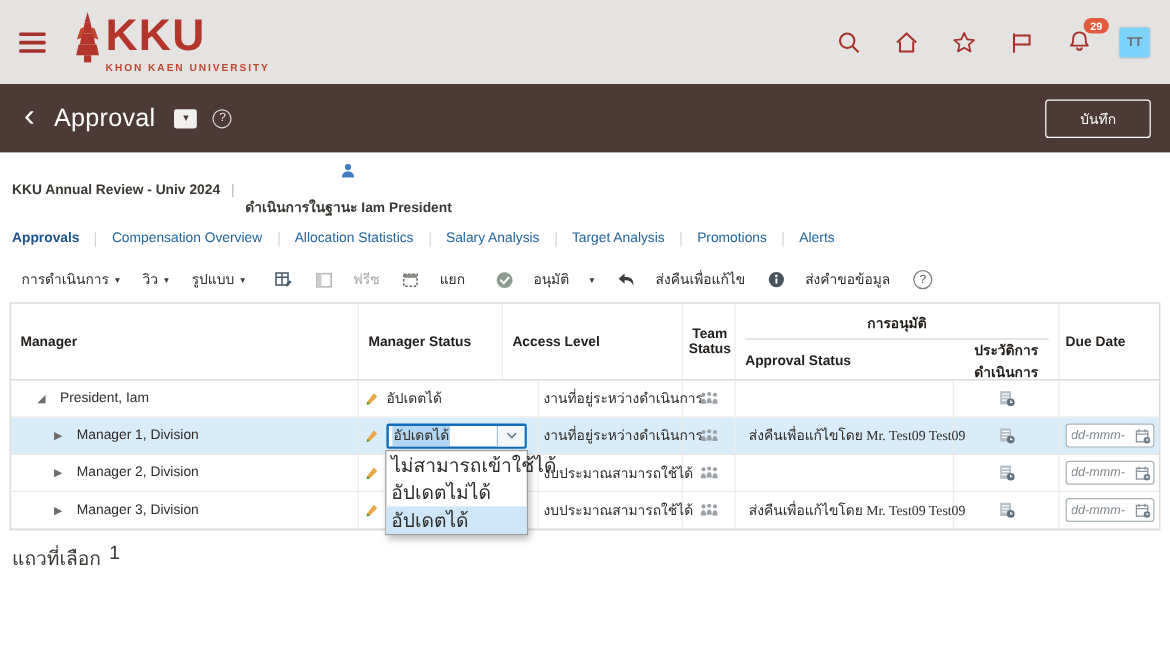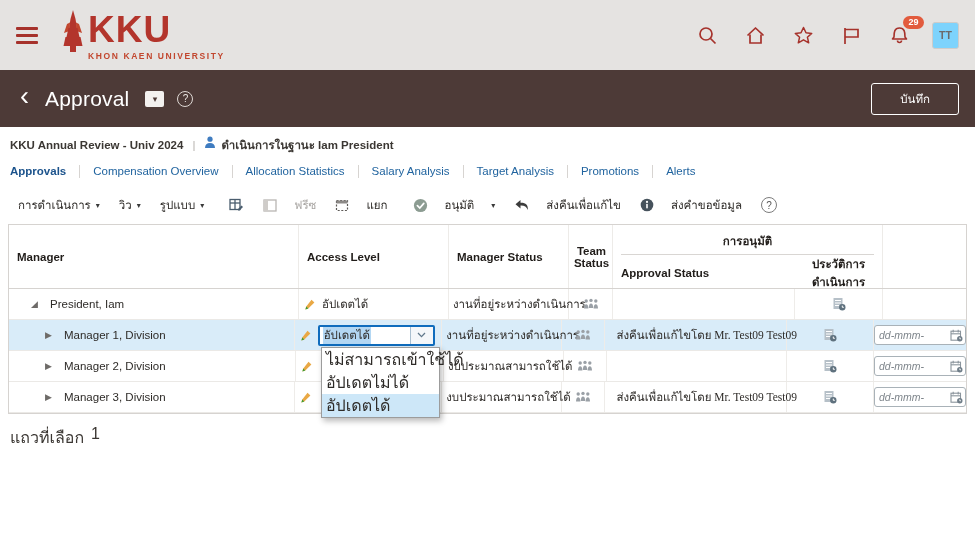--- a/index.html
+++ b/index.html
@@ -33,21 +33,21 @@
                display:flex; align-items:center; justify-content:center; color:#4d3a37; font-size:9px; cursor:pointer; }
   .help-circ { margin-left:13px; width:16px; height:16px; border:1.4px solid #ded8d4; border-radius:50%;
                display:flex; align-items:center; justify-content:center; font-size:10px; color:#ece7e3; cursor:pointer; }
   .save-btn { margin-left:auto; background:transparent; border:1.4px solid #fff; border-radius:3px;
               color:#fff; font-size:11.5px; padding:6px 28px; cursor:pointer; font-family:inherit; }
 
   
   .crumbrow { display:flex; align-items:center; gap:9px; padding:9px 0 3px 10px; font-size:11.5px;
               font-weight:700; color:#3b3733; }
   .crumb-div { color:#b5b2ae; font-weight:400; }
-  .acting { display:flex; align-items:flex-start; gap:5px; }
+  .acting { display:flex; align-items:center; gap:15px;flex-direction:column; }
 
   
   .tabs { display:flex; align-items:center; padding:8px 0 9px 10px; font-size:11.5px; }
   .tab { color:#21649f; padding:0 13px; border-right:1px solid #d7d4d1; cursor:pointer; line-height:13px; }
   .tab:first-child { padding-left:0; }
   .tab:last-child { border-right:none; }
   .tab.active { font-weight:700; color:#1c538c; }
 
   
   .toolbar { display:flex; align-items:center; gap:19px; padding:9px 0 10px 18px; font-size:11.5px; color:#2e2b28; }
@@ -89,21 +89,21 @@
   .td-history { width:88px; justify-content:center; }
   .td-due { flex:1; justify-content:center; border-right:none; }
 
   .combo { height:21px; width:117px; border:2px solid #0f6cbd; border-radius:2px; background:#fff;
            display:flex; align-items:stretch; cursor:pointer; }
   .combo-text { flex:1; display:flex; align-items:center; padding-left:3px; overflow:hidden; }
   .combo-text span { background:#b3d7f3; padding:0 1px; white-space:nowrap; }
   .combo-btn { width:23px; border-left:1px solid #a9bfd0; background:#f4f7fa; display:flex;
                align-items:center; justify-content:center; }
 
-  .due-input { width:92px; height:20px; border:1px solid #a9b2b8; border-radius:3px; background:#fff;
+  .due-input { width:74px; height:20px; border:1px solid #a9b2b8; border-radius:3px; background:#fff;
                display:flex; align-items:center; padding:0 2px 0 4px; cursor:text; }
   .due-ph { flex:1; font-style:italic; color:#7f868c; font-size:10.5px; white-space:nowrap; overflow:hidden; }
 
   .dropdown { position:absolute; left:312px; top:122px; width:119px; background:#fff;
               border:1px solid #9c9c9c; box-shadow:2px 3px 6px rgba(0,0,0,.28); z-index:5; }
   .opt { height:23px; display:flex; align-items:center; padding-left:4px; font-size:16px; cursor:pointer;
          white-space:nowrap;font-family:Liberation Serif, serif; }
   .opt.hl { background:#cde7f8; }
 
   .footer { margin:11px 0 0 10px; font-size:16px; color:#3b3733; display:flex; gap:7px;text-align:right; }
@@ -248,31 +248,32 @@
       <rect x="6.2" y="5.8" width="1.6" height="4.6" rx="0.7" fill="#fff"></rect>
     </svg>
     <span>ส่งคำขอข้อมูล</span>
   </span>
   <span class="help2">?</span>
 </div>
 
 <div class="tbl">
   <div class="thead">
     <div class="th th-manager">Manager</div>
+    <div class="th th-mstatus">Manager Status</div>
     <div class="th th-access">Access Level</div>
-    <div class="th th-mstatus">Manager Status</div>
     <div class="th th-team">Team Status</div>
     <div class="th th-group">
       <div class="grp-label">การอนุมัติ</div>
       <div class="grp-line"></div>
       <div class="grp-sub">
         <div class="grp-sub1">Approval Status</div>
         <div class="grp-sub2">ประวัติการดำเนินการ</div>
       </div>
     </div>
+    <div class="th th-due">Due Date</div>
   </div>
 
   <div class="trow">
     <div class="td td-manager">
       <span class="tri">◢</span>
       <span>President, Iam</span>
     </div>
     <div class="td td-access">
       <svg width="13" height="13" viewBox="0 0 16 16">
         <path d="M10.5 2 L14 5.5 L6.5 13 L3 14 L4 10.5 Z" fill="#e9a845"></path>

